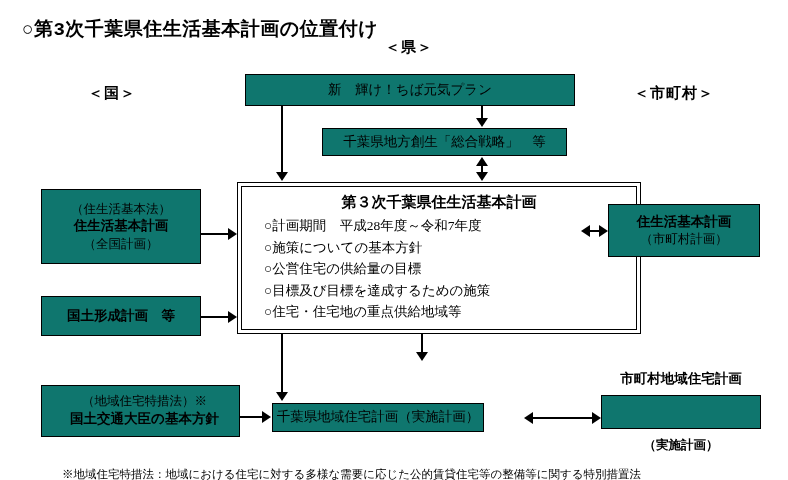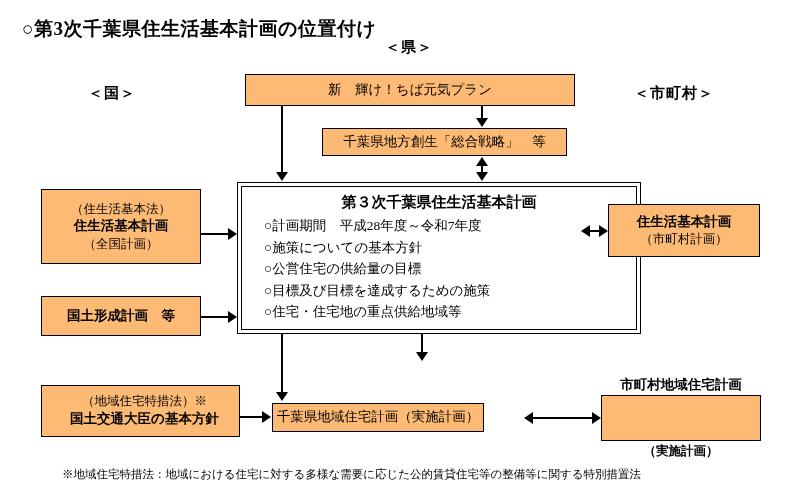--- a/index.html
+++ b/index.html
@@ -19,39 +19,39 @@
     background: #ffffff;
   }
   .abs { position: absolute; box-sizing: border-box; }
 
   
   .title {
     font-size: 19px;
     font-weight: bold;
     letter-spacing: 0.5px;
     white-space: nowrap;
-    font-family: Liberation Serif, serif;
+    font-family: Liberation Mono, monospace;
   }
   .scope-label {
     font-size: 15px;
     font-weight: bold;
     white-space: nowrap;
     font-family: "Liberation Sans", "DejaVu Sans", sans-serif;
     letter-spacing: 1px;
   }
   .footnote {
     font-size: 11.5px;
     white-space: nowrap;
     font-family: "Liberation Serif", "DejaVu Serif", serif;
   }
 
   
   .box {
     border: 1.4px solid #000;
-    background: #fdba74;
+    background: #0f766e;
     display: flex;
     flex-direction: column;
     align-items: center;
     justify-content: center;
     text-align: left;
     line-height: 1.35;
     font-size: 13.5px;
   }
   .box .ln { white-space: nowrap; display: block; }
   .box .bold { font-weight: bold; }
@@ -195,20 +195,20 @@
   <div class="abs head-right" style="left:262px; top:411px;"></div>
 
   <div class="abs box" style="left:272px; top:403px; width:212px; height:29px;">
     <span class="ln">千葉県地域住宅計画（実施計画）</span>
   </div>
 
   <div class="abs head-left" style="left:524px; top:412px;"></div>
   <div class="abs hline" style="left:532px; top:417px; width:62px;"></div>
   <div class="abs head-right" style="left:592px; top:412px;"></div>
 
-  <div class="abs box" style="left:601px; top:395px; width:160px; height:46px;gap:48px;">
+  <div class="abs box" style="left:601px; top:395px; width:160px; height:34px;gap:48px;">
     <span class="ln bold">市町村地域住宅計画</span>
     <span class="ln bold sm">（実施計画）</span>
   </div>
 
   <div class="abs footnote" style="left:62px; top:467px;">※地域住宅特措法：地域における住宅に対する多様な需要に応じた公的賃貸住宅等の整備等に関する特別措置法</div>
 
 </div>
 
 </body></html>

